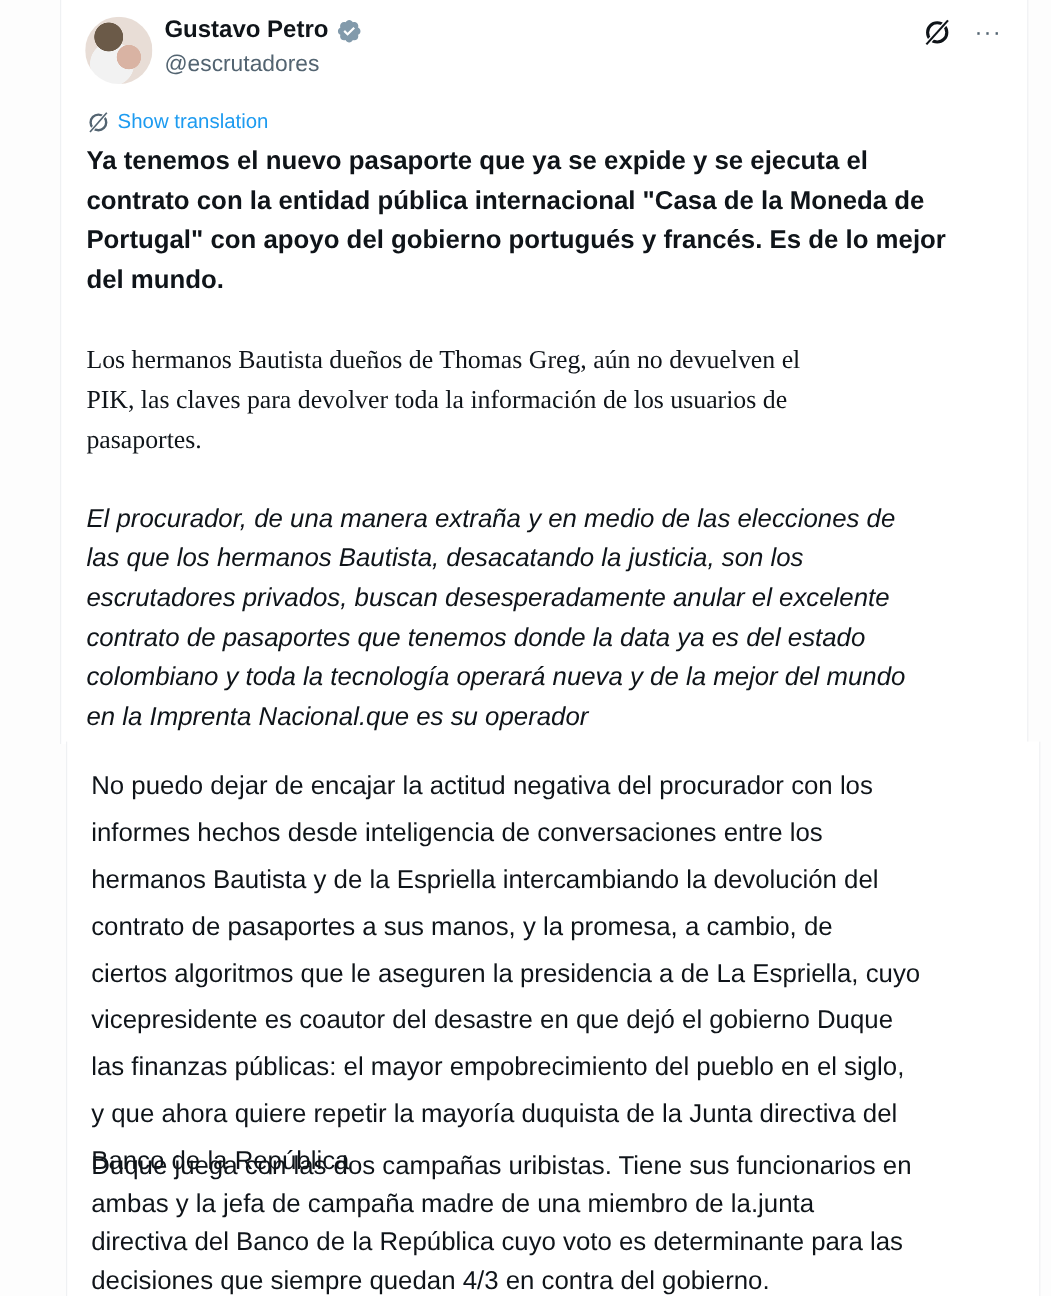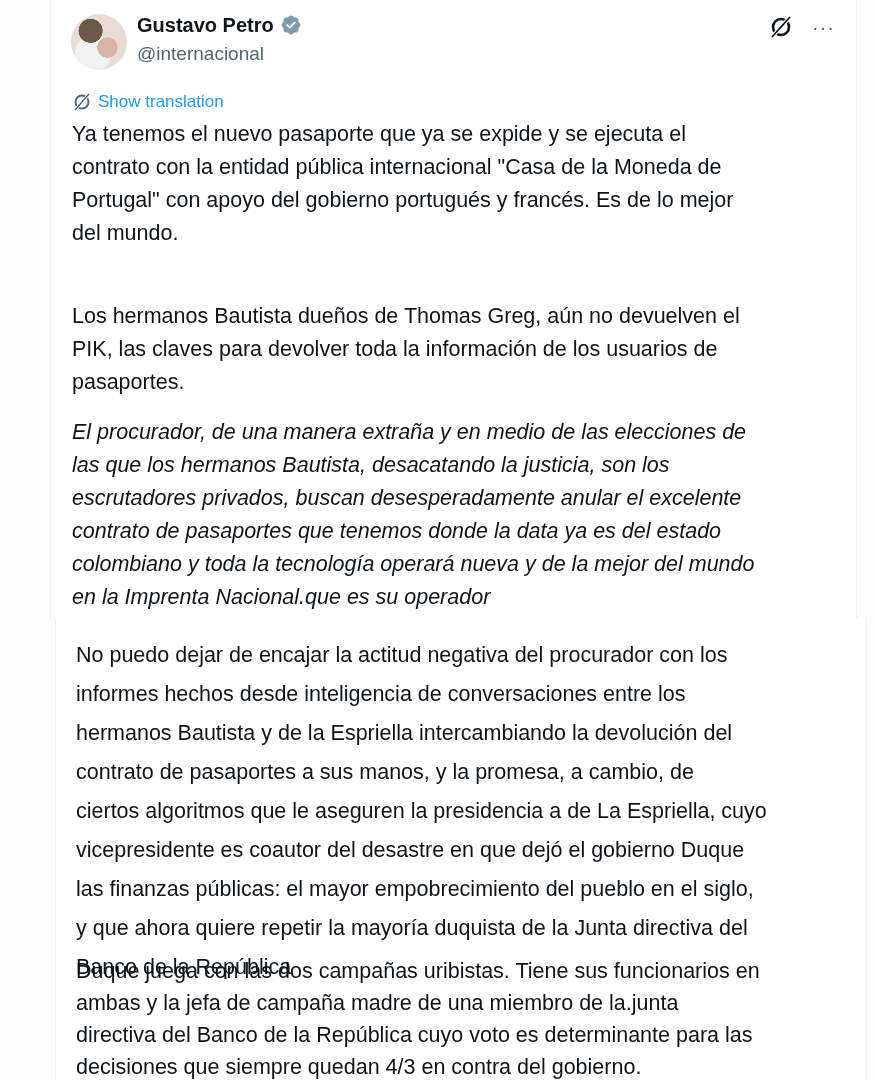--- a/index.html
+++ b/index.html
@@ -22,56 +22,56 @@
     }
     .avatar {
       position: absolute; left: 71px; top: 14px; width: 56px; height: 56px;
       border-radius: 50%;
       background: radial-gradient(circle at 35% 30%, #6b5a48 0 22%, transparent 23%),
                   radial-gradient(circle at 65% 60%, #d9b3a3 0 20%, transparent 21%),
                   radial-gradient(circle at 40% 70%, #f2f2f2 0 35%, transparent 36%),
                   #e8ddd6;
       overflow: hidden;
     }
-    .name-row { position: absolute; left: 137px; top: 14px; display: flex; align-items: flex-start; gap: 6px; }
+    .name-row { position: absolute; left: 137px; top: 14px; display: flex; align-items: flex-end; gap: 6px; }
     .display-name { font-weight: 700; font-size: 20px; color: #0f1419; }
     .verified { width: 22px; height: 22px; }
     .handle { position: absolute; left: 137px; top: 43px; font-size: 19px; color: #536471; }
     .top-actions { position: absolute; left: 768px; top: 14px; display: flex; align-items: center; gap: 18px; }
     .grok-icon { width: 26px; height: 26px; }
     .more-icon { font-size: 20px; color: #536471; letter-spacing: 1px; line-height: 1; }
     .translate-row { position: absolute; left: 72px; top: 92px; display: flex; align-items: flex-start; gap: 6px; }
     .translate-row svg { width: 20px; height: 20px; }
     .translate-label { color: #1d9bf0; font-size: 17px; }
     .text {
       position: absolute; font-size: 21.5px; line-height: 33px; color: #0f1419;
       white-space: pre-line;
     }
-    .p1 { left: 72px; top: 118px; width: 760px; }
-    .p2 { left: 72px; top: 300px; width: 760px; }
+    .p1 { left: 72px; top: 118px; width: 760px; font-weight: bold; }
+    .p2 { left: 72px; top: 284px; width: 760px; font-family: Liberation Serif, serif; }
     .p3 { left: 72px; top: 416px; width: 770px; font-style: italic; }
     .p4 { left: 76px; top: 636px; width: 770px; line-height: 39px; }
     .p5 { left: 76px; top: 955px; width: 770px; line-height: 32px; }
   </style>
 </head>
 <body>
 
 <div class="panel-top"></div>
 <div class="panel-bottom"></div>
 
 <div class="avatar"></div>
 
 <div class="name-row">
   <span class="display-name">Gustavo Petro</span>
   <svg class="verified" viewBox="0 0 24 24">
     <path fill="#829aab" d="M22.25 12c0-1.43-.88-2.67-2.19-3.34.46-1.39.2-2.9-.81-3.91s-2.52-1.27-3.91-.81c-.66-1.31-1.91-2.19-3.34-2.19s-2.67.88-3.33 2.19c-1.4-.46-2.91-.2-3.92.81s-1.26 2.52-.8 3.91c-1.31.67-2.2 1.91-2.2 3.34s.89 2.67 2.2 3.34c-.46 1.39-.21 2.9.8 3.91s2.52 1.26 3.91.81c.67 1.31 1.91 2.19 3.34 2.19s2.68-.88 3.34-2.19c1.39.45 2.9.2 3.91-.81s1.27-2.52.81-3.91c1.31-.67 2.19-1.91 2.19-3.34z"></path>
     <path fill="#ffffff" d="M10.54 16.2l-3.8-3.8 1.42-1.41 2.38 2.38 5.3-5.3 1.42 1.41z"></path>
   </svg>
 </div>
-<div class="handle">@internacional</div>
+<div class="handle">@escrutadores</div>
 
 <div class="top-actions">
   <svg class="grok-icon" viewBox="0 0 26 26">
     <circle cx="13" cy="13" r="8" fill="none" stroke="#0f1419" stroke-width="2.6"></circle>
     <line x1="4" y1="23" x2="22" y2="3" stroke="#ffffff" stroke-width="4"></line>
     <line x1="4" y1="23" x2="22" y2="3" stroke="#0f1419" stroke-width="1.8"></line>
   </svg>
   <span class="more-icon">···</span>
 </div>
 

